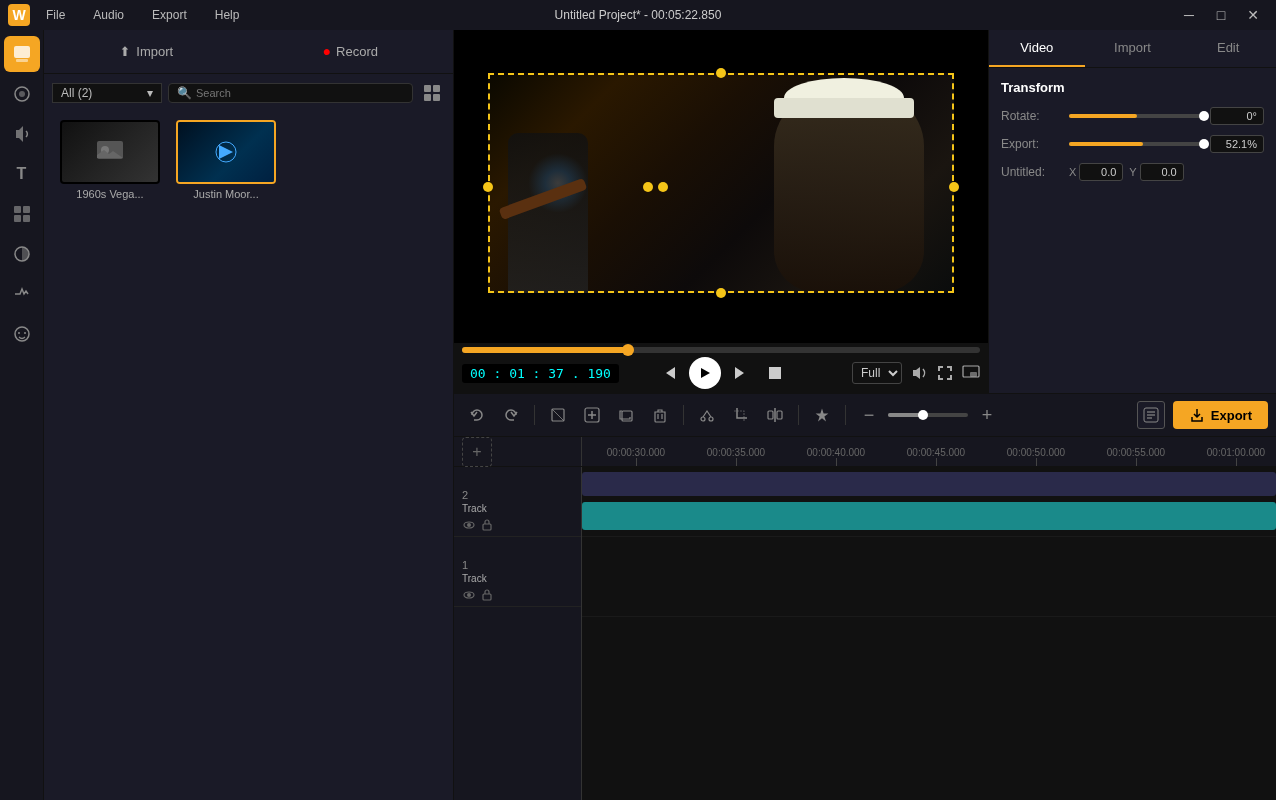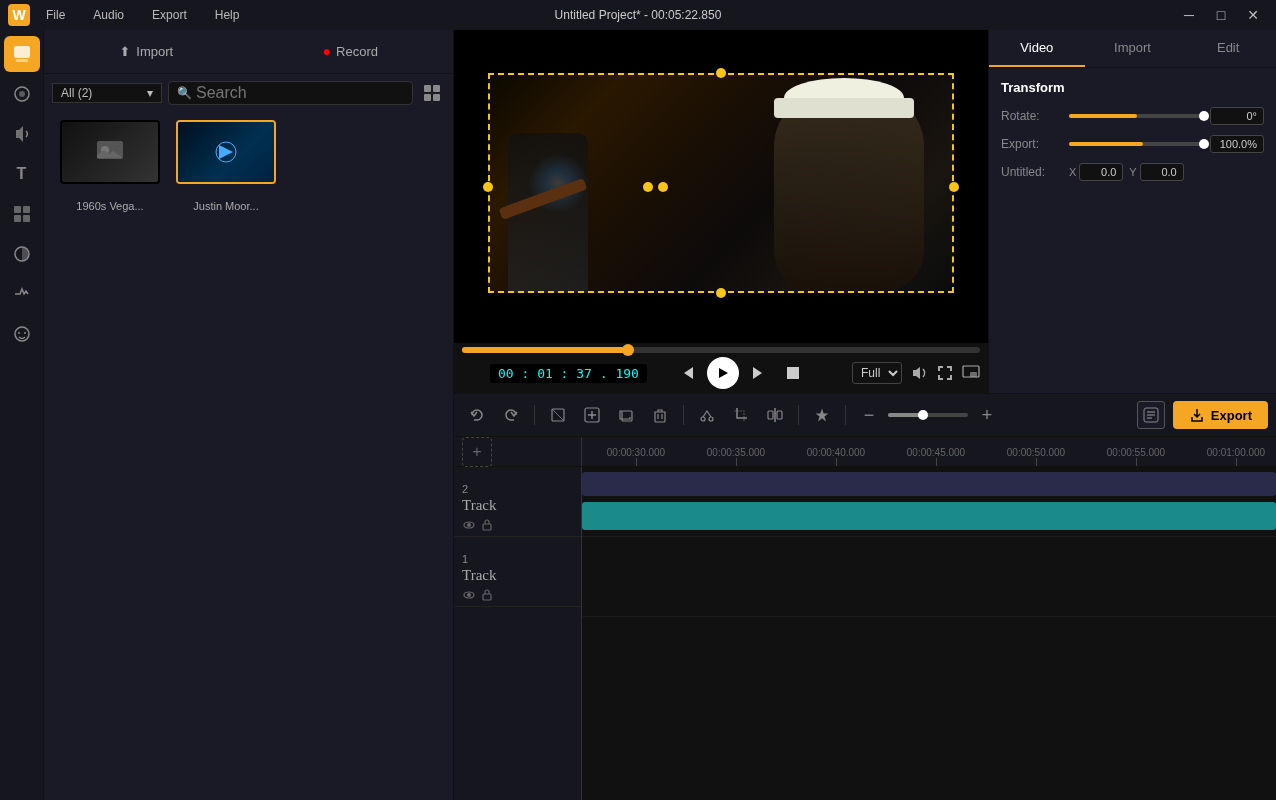--- a/index.html
+++ b/index.html
@@ -21,38 +21,38 @@
     .sidebar-item { width: 36px; height: 36px; display: flex; align-items: center; justify-content: center; border-radius: 6px; cursor: pointer; color: #888; font-size: 18px; }
     .sidebar-item.active { background: #f5a623; color: #fff; }
 
     
     .media-panel { width: 410px; background: #1a1a27; display: flex; flex-direction: column; border-right: 1px solid #111; }
     .media-tabs { display: flex; border-bottom: 1px solid #111; height: 44px; }
     .media-tab { flex: 1; display: flex; align-items: center; justify-content: center; gap: 6px; cursor: pointer; color: #aaa; font-size: 13px; }
     .media-toolbar { display: flex; align-items: center; gap: 6px; padding: 6px 8px; }
     .media-filter { display: flex; align-items: center; background: #111; border: 1px solid #333; border-radius: 0; padding: 2px 8px; gap: 4px; flex: 0 0 110px; color: #bbb; font-size: 12px; cursor: pointer; }
     .media-search { display: flex; align-items: center; background: #111; border: 1px solid #333; border-radius: 4px; padding: 2px 8px; gap: 4px; flex: 1; color: #888; font-size: 12px; }
-    .media-search input { background: none; border: none; outline: none; color: #ccc; font-size: 16px; width: 100%; }
+    .media-search input { background: none; border: none; outline: none; color: #ccc; font-size: 11px; width: 100%; }
     .grid-btn { margin-left: auto; width: 26px; height: 26px; display: flex; align-items: center; justify-content: center; color: #888; cursor: pointer; }
     .media-grid { display: flex; flex-wrap: wrap; gap: 8px; padding: 8px; overflow-y: auto; }
-    .media-item { display: flex; flex-direction: column; align-items: center; gap: 16px; cursor: pointer; padding-left: 8px; }
+    .media-item { display: flex; flex-direction: column; align-items: center; gap: 4px; cursor: pointer; padding-left: 8px; }
     .media-thumb { width: 100px; height: 64px; background: #000; border-radius: 4px; overflow: hidden; position: relative; border: 2px solid transparent; }
     .media-thumb.selected { border-color: #f5a623; }
     .media-thumb-placeholder { width: 100%; height: 100%; display: flex; align-items: center; justify-content: center; background: #1a1a1a; }
     .media-label { font-size: 11px; color: #aaa; max-width: 100px; text-align: center; overflow: hidden; text-overflow: ellipsis; white-space: nowrap; }
 
     
     .preview-area { flex: 1; background: #111; display: flex; flex-direction: column; }
     .preview-video { flex: 1; background: #000; position: relative; display: flex; align-items: center; justify-content: center; overflow: hidden; }
     .preview-controls { background: #111; padding: 4px 8px; display: flex; flex-direction: column; gap: 4px; }
     .progress-bar-wrap { position: relative; height: 6px; background: #333; border-radius: 3px; cursor: pointer; }
     .progress-bar-fill { height: 100%; background: #f5a623; border-radius: 3px; position: relative; }
     .progress-knob { width: 12px; height: 12px; background: #f5a623; border-radius: 50%; position: absolute; right: -6px; top: -3px; }
     .controls-row { display: flex; align-items: center; gap: 8px; }
-    .time-display { background: #000; color: #0ff; font-family: monospace; font-size: 13px; padding: 2px 8px; border-radius: 3px; min-width: 110px; margin-left: 28px; }
+    .time-display { background: #000; color: #0ff; font-family: monospace; font-size: 13px; padding: 2px 8px; border-radius: 3px; min-width: 110px; }
     .ctrl-btns { display: flex; align-items: center; gap: 6px; margin: 0 auto; }
     .ctrl-btn { width: 28px; height: 28px; display: flex; align-items: center; justify-content: center; cursor: pointer; color: #ccc; font-size: 16px; border-radius: 4px; }
     .ctrl-btn.play { width: 32px; height: 32px; background: #fff; color: #000; border-radius: 50%; font-size: 14px; }
     .quality-sel { background: #111; border: 1px solid #444; color: #ccc; padding: 2px 4px; border-radius: 3px; font-size: 12px; cursor: pointer; }
     .vol-btn { color: #ccc; cursor: pointer; }
     .preview-extra-btn { cursor: pointer; font-size: 14px; }
 
     
     .props-panel { width: 288px; background: #1a1a27; border-left: 1px solid #111; display: flex; flex-direction: column; }
     .props-tabs { display: flex; border-bottom: 1px solid #111; }
@@ -92,21 +92,21 @@
     .add-track-btn { width: 30px; height: 30px; display: flex; align-items: center; justify-content: center; border: 1px dashed #444; border-radius: 4px; cursor: pointer; color: #666; font-size: 16px; }
     .timeline-ruler { flex: 1; overflow-x: hidden; position: relative; display: flex; align-items: center; }
     .ruler-marks { display: flex; align-items: flex-end; height: 100%; padding-left: 4px; gap: 0; overflow: hidden; }
     .ruler-mark { display: flex; flex-direction: column; align-items: center; min-width: 100px; }
     .ruler-label { font-size: 10px; color: #666; }
     .ruler-tick { width: 1px; height: 8px; background: #444; }
     .timeline-body { display: flex; flex: 1; overflow-y: auto; }
     .timeline-labels { width: 128px; background: #16161f; border-right: 1px solid #333; }
     .track-label { height: 70px; display: flex; flex-direction: column; justify-content: flex-end; padding: 4px 8px; border-bottom: 1px solid #222; }
     .track-num { color: #888; font-size: 11px; margin-bottom: 2px; }
-    .track-name { color: #aaa; font-size: 15px; margin-bottom: 4px; font-family: Liberation Serif, serif; }
+    .track-name { color: #aaa; font-size: 10px; margin-bottom: 4px; }
     .track-icons { display: flex; gap: 4px; color: #666; font-size: 13px; }
     .track-icon { cursor: pointer; }
     .timeline-tracks { flex: 1; background: #111; position: relative; }
     .track-row { height: 70px; border-bottom: 1px solid #1a1a1a; position: relative; }
     .track-clip { position: absolute; top: 35px; height: 28px; background: #1a8a8a; border-radius: 3px; }
     .track-clip-2 { position: absolute; top: 5px; height: 24px; background: #2a2a4a; border-radius: 3px; }
 
     
     svg { display: block; }
   </style>
@@ -358,21 +358,21 @@
           </div>
 
           <div class="prop-row">
             <div class="prop-label">Export:</div>
             <div class="prop-slider-wrap">
               <div class="prop-slider">
                 <div class="prop-slider-fill" style="width:55%;">
                   <div class="prop-slider-knob"></div>
                 </div>
               </div>
-              <div class="prop-value">100.0%</div>
+              <div class="prop-value">52.1%</div>
             </div>
           </div>
 
           <div class="prop-row">
             <div class="prop-label">Untitled:</div>
             <div class="prop-position">
               <div class="pos-field">
                 <span class="pos-label">X</span>
                 <div class="pos-val">0.0</div>
               </div>

